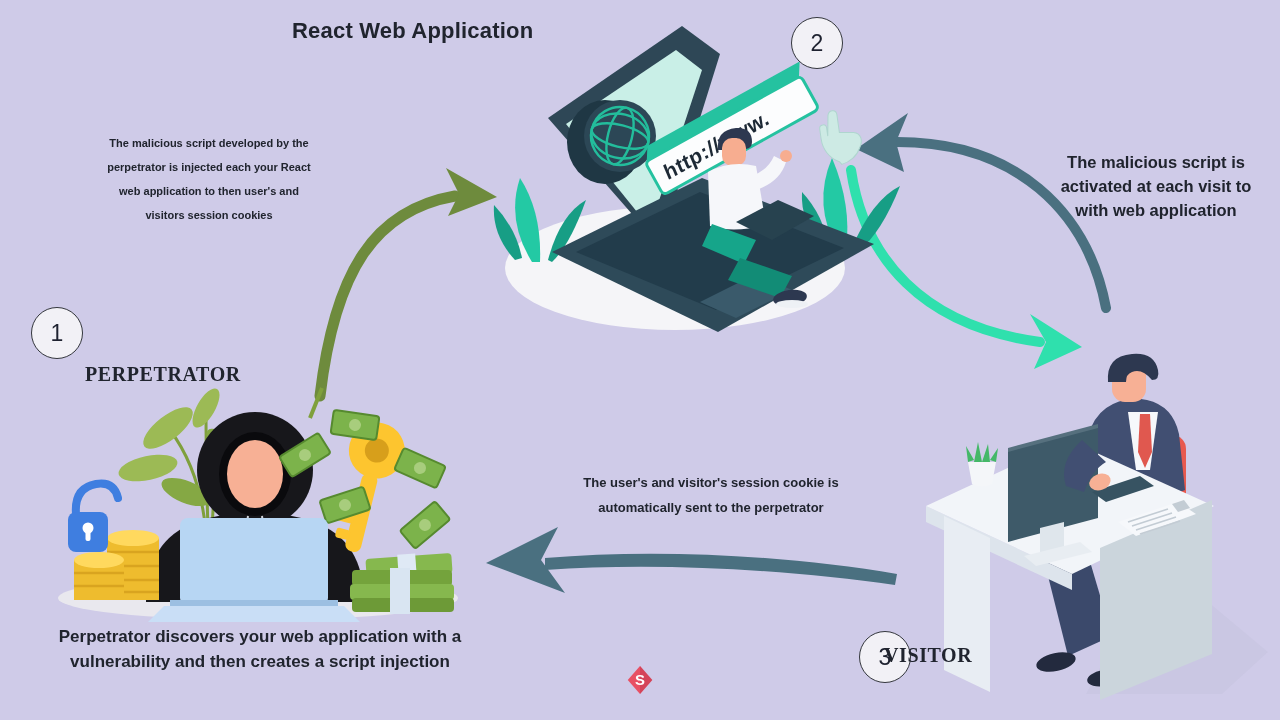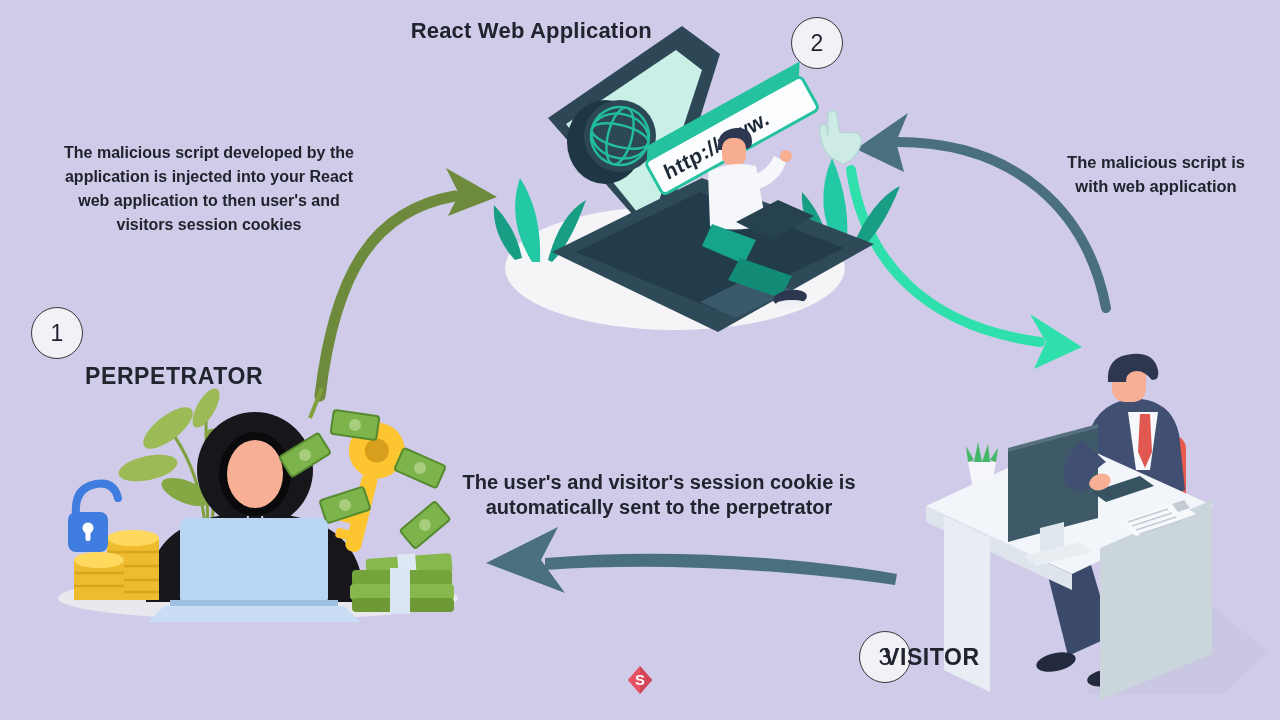--- a/index.html
+++ b/index.html
@@ -1,32 +1,32 @@
 <!DOCTYPE html>
 <html style="--color-background: #cfcbe8; --color-text: #20242e; --color-arrow-olive: #6e8b3d; --color-arrow-slate: #4a7080; --color-arrow-mint: #2fe0ad; --color-accent-teal: #23bd9c; --color-logo-red: #e85064;"><head>
 <meta charset="utf-8">
 <style>
   html,body{margin:0;padding:0;}
   body{font-family:"Liberation Sans", sans-serif;}
   .stage{position:relative;width:1280px;height:720px;overflow:hidden;
          background:var(--color-background,#cfcbe8);}
   .stage svg.art{position:absolute;left:0;top:0;}
   .abs{position:absolute;}
-  .title{left:292px;top:18px;width:360px;text-align:right;
+  .title{left:292px;top:18px;width:360px;text-align:left;
          font-size:22px;font-weight:800;color:var(--color-text,#20242e);letter-spacing:.2px;}
   .step-circle{width:50px;height:50px;border-radius:50%;
          background:#f2f1f6;border:1.6px solid #34373d;
          display:flex;align-items:center;justify-content:center;
          font-size:23px;color:#1e2230;}
-  .actor-label{font-size:23px;font-weight:800;color:var(--color-text,#20242e);letter-spacing:.6px;}
+  .actor-label{font-size:20px;font-weight:800;color:var(--color-text,#20242e);letter-spacing:.6px;font-family:Liberation Serif, serif;}
   .ann{color:var(--color-text,#20242e);font-weight:600;text-align:center;}
   .ann div{white-space:nowrap;}
-  .ann-injection{left:26px;top:141px;width:366px;font-size:16px;line-height:24px;}
+  .ann-injection{left:26px;top:131px;width:366px;font-size:11px;line-height:24px;}
   .ann-activation{left:1040px;top:150px;width:232px;font-size:16.5px;line-height:24px;}
-  .ann-cookie{left:454px;top:470px;width:410px;font-size:20px;line-height:25px;}
+  .ann-cookie{left:506px;top:470px;width:410px;font-size:13px;line-height:25px;}
   .ann-discovery{left:34px;top:624px;width:452px;font-size:17px;line-height:25px;}
   .logo{left:0;right:0;top:663px;margin:auto;width:190px;
         display:flex;align-items:center;justify-content:center;gap:7px;}
   .logo-text{font-size:25px;font-weight:800;letter-spacing:1.5px;
         color:var(--color-logo-red,#e85064);}
   .url-text{font-size:21px;font-weight:800;fill:#1d2935;letter-spacing:.5px;}
 </style>
 </head>
 <body>
 
@@ -254,35 +254,40 @@
   </div>
   <div class="abs step-circle" style="left:859px;top:631px;">
     <span>3</span>
   </div>
 
   <div class="abs actor-label" style="left:85px;top:363px;">PERPETRATOR</div>
   <div class="abs actor-label" style="left:884px;top:644px;text-align:right;">VISITOR</div>
 
   <div class="abs ann ann-injection">
     <div>The malicious script developed by the</div>
-    <div>application is injected into your React</div>
+    <div>perpetrator is injected each your React</div>
     <div>web application to then user's and</div>
     <div>visitors session cookies</div>
   </div>
 
   <div class="abs ann ann-activation">
     <div>The malicious script is</div>
+    <div>activated at each visit to</div>
     <div>with web application</div>
   </div>
 
   <div class="abs ann ann-cookie">
     <div>The user's and visitor's session cookie is</div>
     <div>automatically sent to the perpetrator</div>
   </div>
 
+  <div class="abs ann ann-discovery">
+    <div>Perpetrator discovers your web application with a</div>
+    <div>vulnerability and then creates a script injection</div>
+  </div>
 
   <div class="abs logo">
     <svg width="28" height="34" viewBox="0 0 32 36">
       <polygon points="16,2 30,18 16,34 2,18" fill="#e85064"></polygon>
       <polygon points="16,2 30,18 16,34" fill="#c23a50" opacity="0.55"></polygon>
       <text x="16" y="24" text-anchor="middle" font-size="17" font-weight="bold" fill="#ffffff" font-family="Liberation Sans, sans-serif">S</text>
     </svg>
   </div>
 
 </div>

